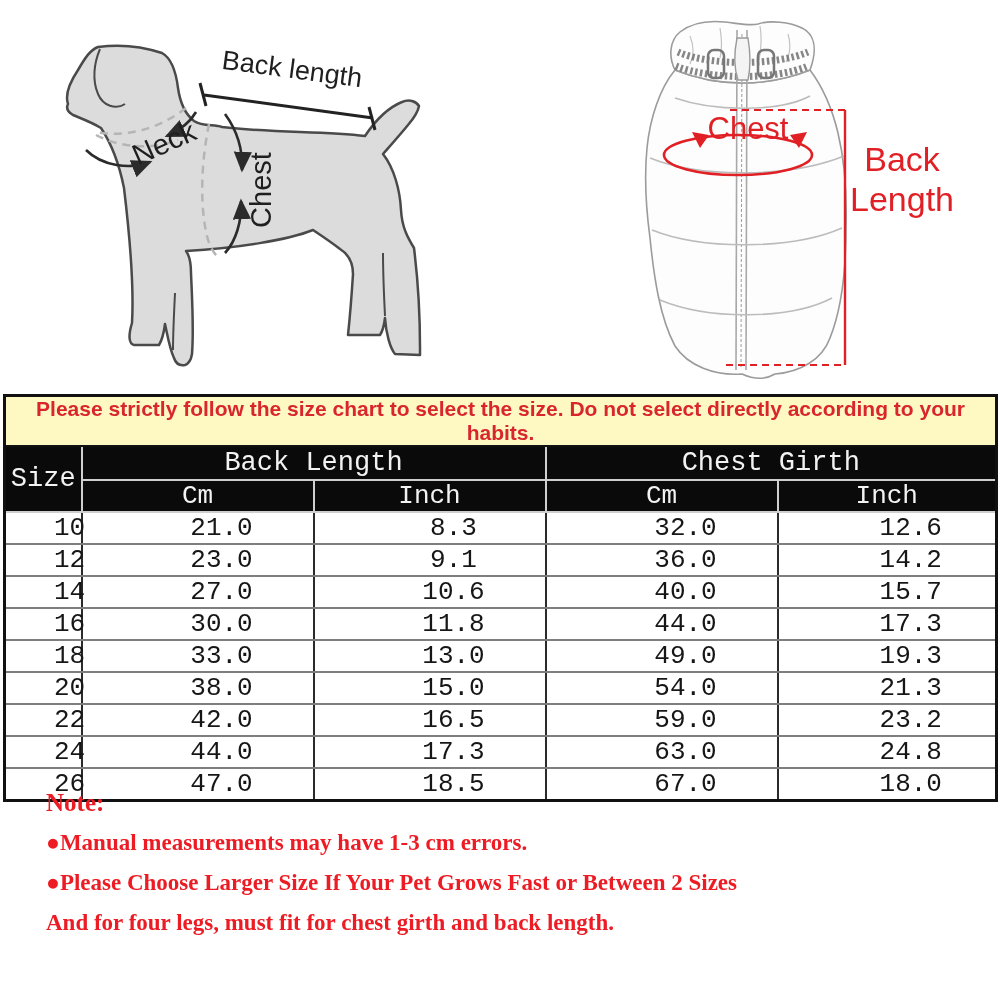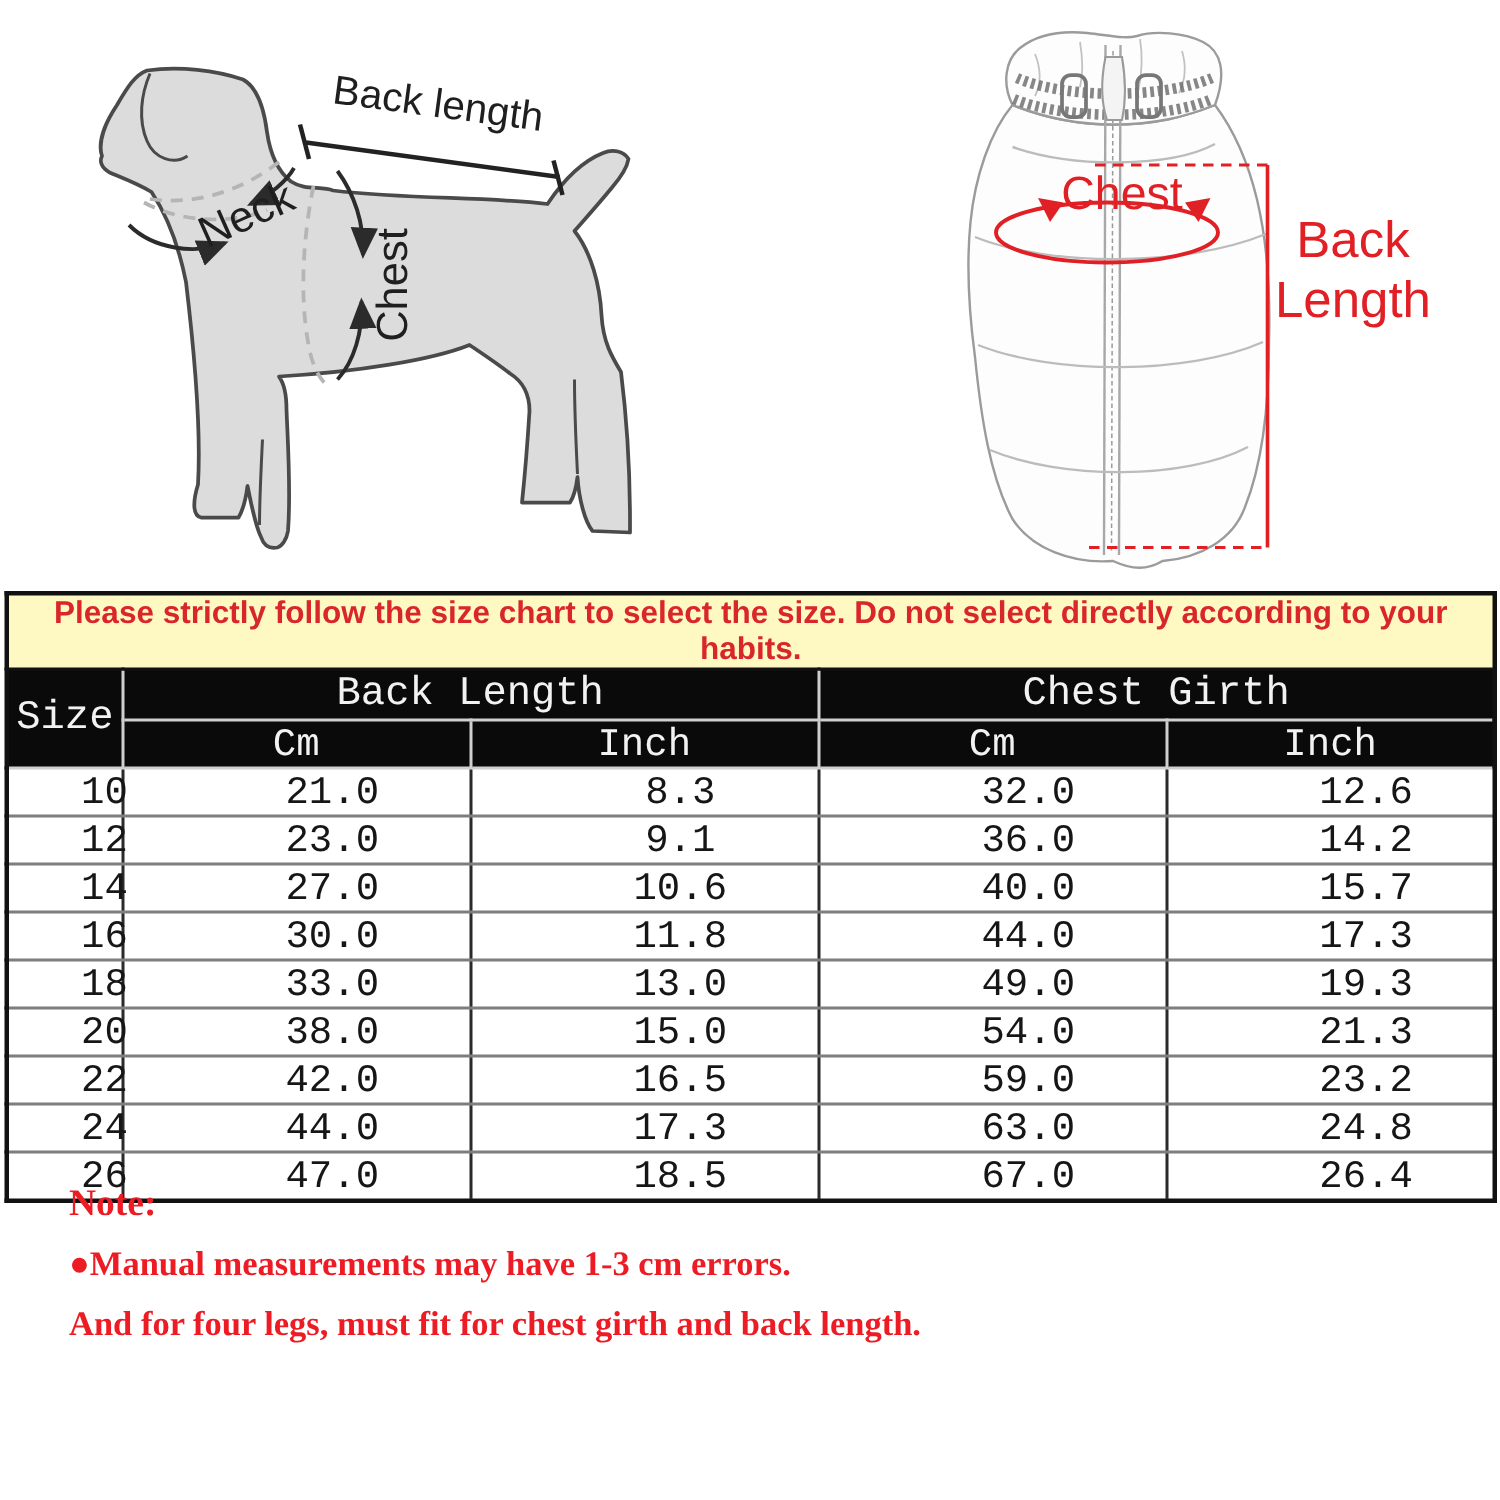--- a/index.html
+++ b/index.html
@@ -210,24 +210,25 @@
         <td>44.0</td>
         <td>17.3</td>
         <td>63.0</td>
         <td>24.8</td>
       </tr>
       <tr class="body-row">
         <td>26</td>
         <td>47.0</td>
         <td>18.5</td>
         <td>67.0</td>
-        <td>26.4</td>
+        <td>18.0</td>
       </tr>
     </tbody>
   </table>
 
   <div class="notes">
     <div class="note-title">Note:</div>
     <div class="note-line">●Manual measurements may have 1-3 cm errors.</div>
+    <div class="note-line">●Please Choose Larger Size If Your Pet Grows Fast or Between 2 Sizes</div>
     <div class="note-line">And for four legs, must fit for chest girth and back length.</div>
   </div>
 
 </div>
 
 </body></html>

